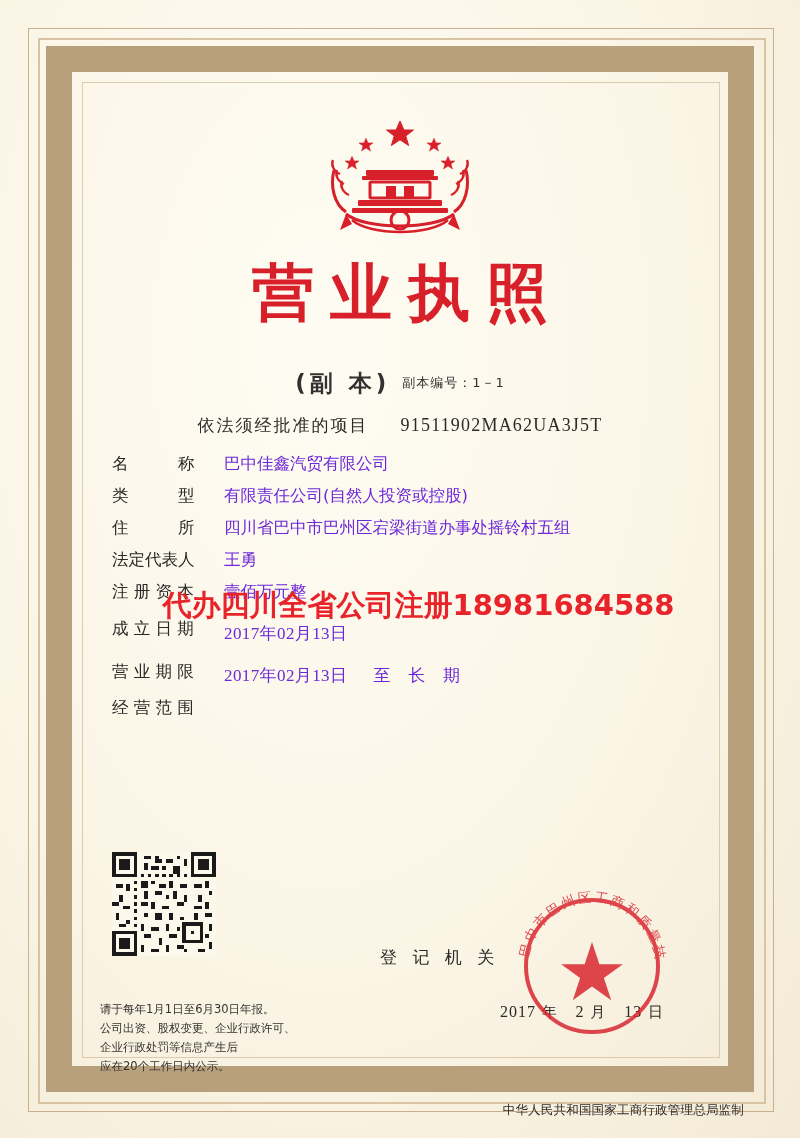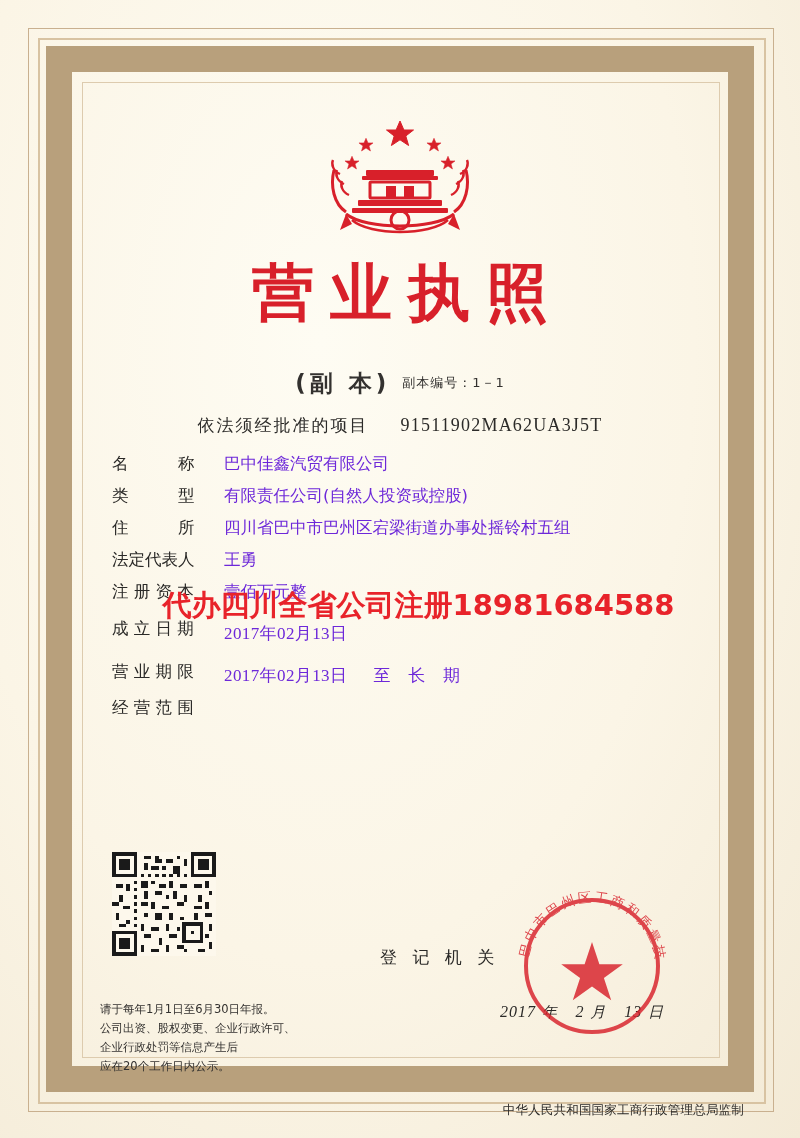--- a/index.html
+++ b/index.html
@@ -221,21 +221,20 @@
   }
   .reg-date {
     position: absolute;
     left: 500px;
     top: 1003px;
     font-family: "DejaVu Sans", sans-serif;
     font-size: 15px;
     color: #2a2927;
     letter-spacing: 1px;
     white-space: nowrap;
-    font-style: italic;
   }
   .reg-date .n { font-family: "Liberation Serif", serif; font-size: 16px; }
   .reg-date .g { display: inline-block; width: 12px; }
 
   
   .seal {
     position: absolute;
     left: 506px;
     top: 880px;
     width: 172px;

